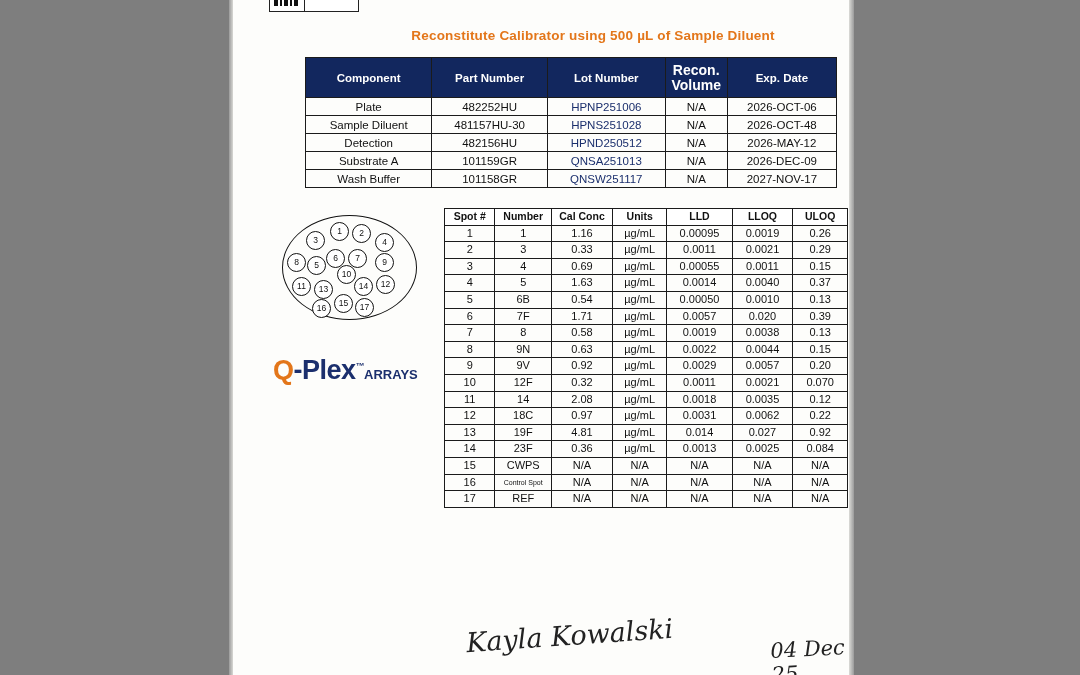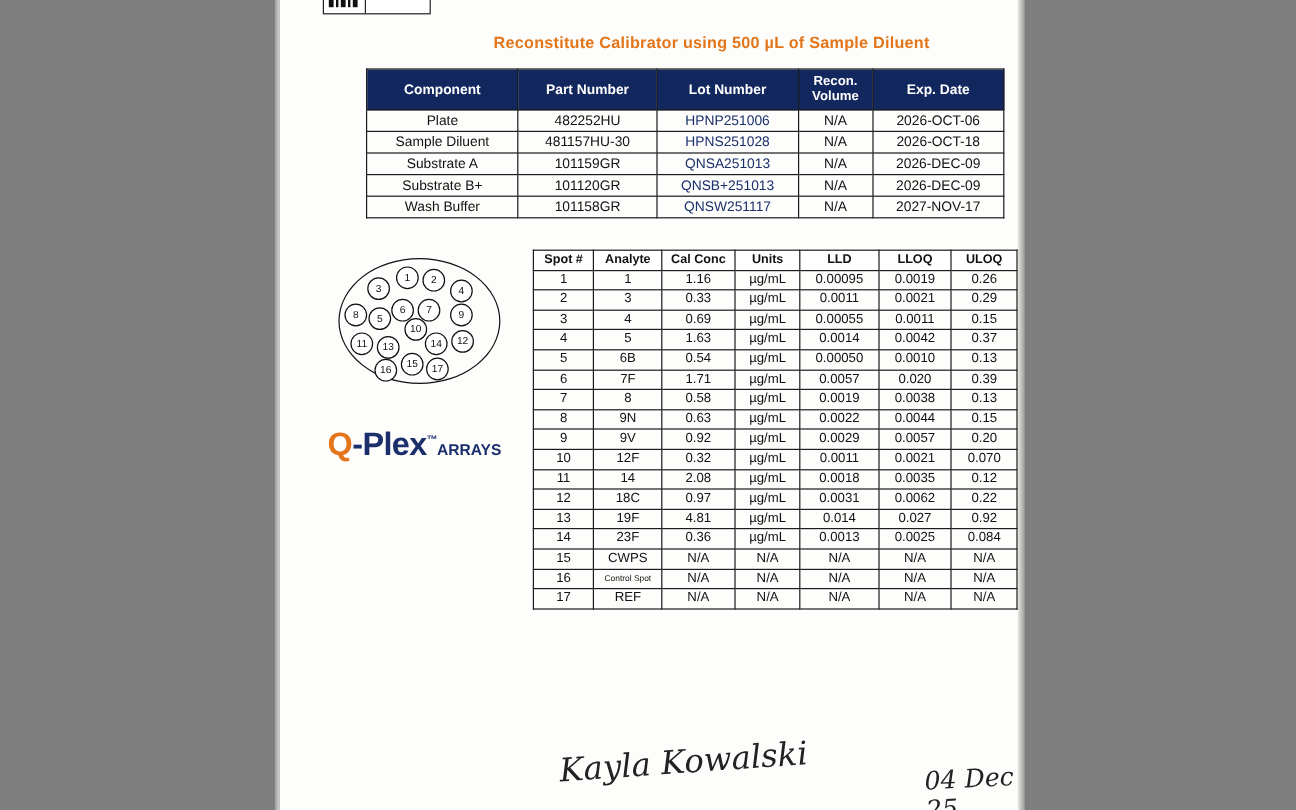--- a/index.html
+++ b/index.html
@@ -52,21 +52,21 @@
     border:1px solid #1b1b1b;
     text-align:center;
     padding:1px 2px;
     line-height:1.05;
   }
   .kit thead th{
     background:#12275e;color:#fff;font-weight:bold;font-size:11.5px;
     padding:5px 2px;
     margin-left:28px;
   }
-  .kit thead th.small{font-size:11px;line-height:1.05;}
+  .kit thead th.small{font-size:14px;line-height:1.05;}
   .kit td{height:15px;font-size:11.5px;}
   .kit td.lot{color:#1b2f6d;margin-top:16px;}
   .kit col.c1{width:118px;}
   .kit col.c2{width:108px;}
   .kit col.c3{width:110px;}
   .kit col.c4{width:58px;}
   .kit col.c5{width:102px;}
 
   
   .map{
@@ -166,33 +166,33 @@
         <td>482252HU</td>
         <td class="lot">HPNP251006</td>
         <td>N/A</td>
         <td>2026-OCT-06</td>
       </tr>
       <tr>
         <td>Sample Diluent</td>
         <td>481157HU-30</td>
         <td class="lot">HPNS251028</td>
         <td>N/A</td>
-        <td>2026-OCT-18</td>
+        <td>2026-OCT-48</td>
+      </tr>
+      <tr>
+        <td>Detection</td>
+        <td>482156HU</td>
+        <td class="lot">HPND250512</td>
+        <td>N/A</td>
+        <td>2026-MAY-12</td>
       </tr>
       <tr>
         <td>Substrate A</td>
         <td>101159GR</td>
         <td class="lot">QNSA251013</td>
-        <td>N/A</td>
-        <td>2026-DEC-09</td>
-      </tr>
-      <tr>
-        <td>Substrate B+</td>
-        <td>101120GR</td>
-        <td class="lot">QNSB+251013</td>
         <td>N/A</td>
         <td>2026-DEC-09</td>
       </tr>
       <tr>
         <td>Wash Buffer</td>
         <td>101158GR</td>
         <td class="lot">QNSW251117</td>
         <td>N/A</td>
         <td>2027-NOV-17</td>
       </tr>
@@ -230,21 +230,21 @@
         <col class="a2">
         <col class="a3">
         <col class="a4">
         <col class="a5">
         <col class="a6">
         <col class="a7">
       </colgroup>
     <thead>
       <tr>
         <th>Spot #</th>
-        <th>Analyte</th>
+        <th>Number</th>
         <th>Cal Conc</th>
         <th>Units</th>
         <th>LLD</th>
         <th>LLOQ</th>
         <th>ULOQ</th>
       </tr>
     </thead>
     <tbody>
       <tr>
           <td>1</td>
@@ -272,21 +272,21 @@
           <td>0.00055</td>
           <td>0.0011</td>
           <td>0.15</td>
         </tr>
       <tr>
           <td>4</td>
           <td>5</td>
           <td>1.63</td>
           <td>µg/mL</td>
           <td>0.0014</td>
-          <td>0.0042</td>
+          <td>0.0040</td>
           <td>0.37</td>
         </tr>
       <tr>
           <td>5</td>
           <td>6B</td>
           <td>0.54</td>
           <td>µg/mL</td>
           <td>0.00050</td>
           <td>0.0010</td>
           <td>0.13</td>

